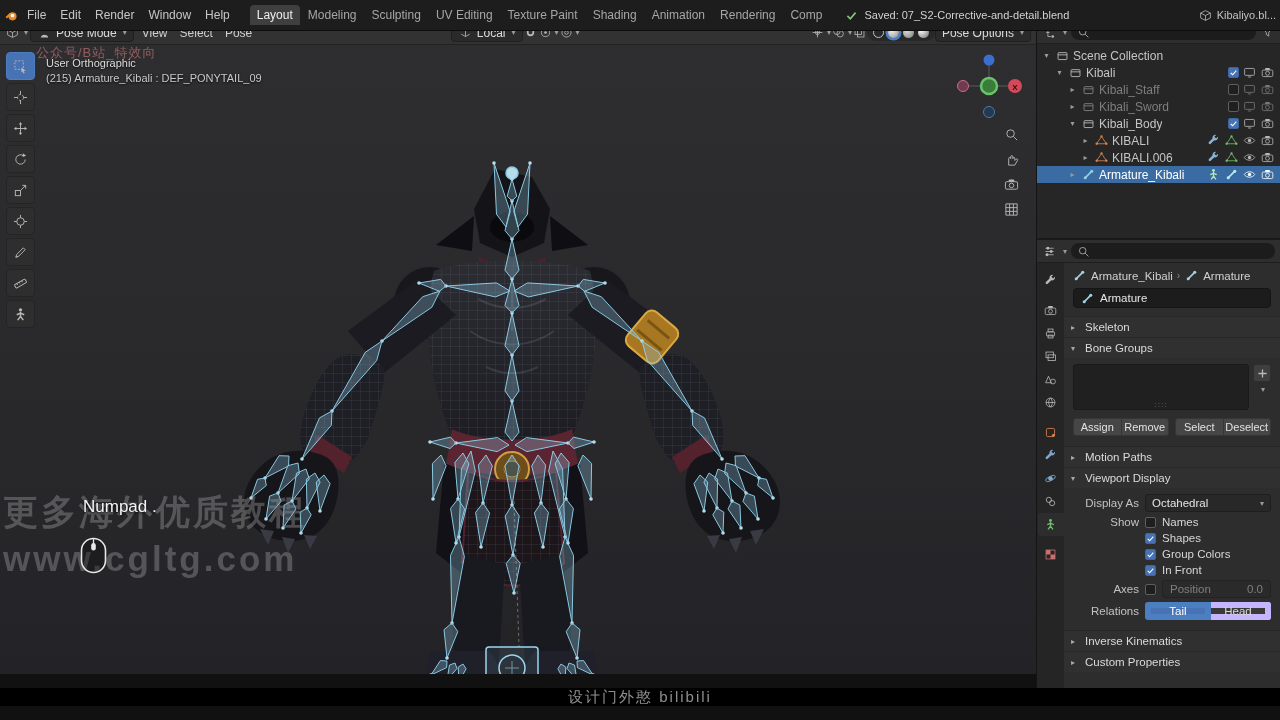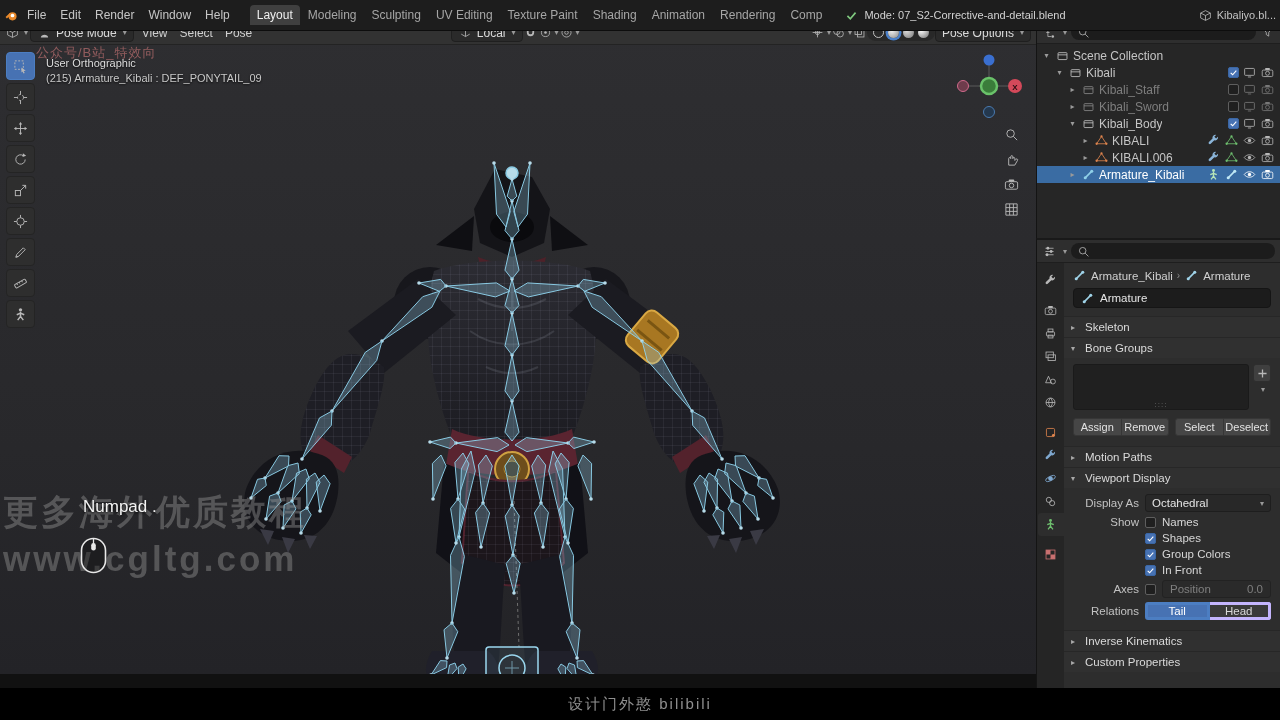--- a/index.html
+++ b/index.html
@@ -84,26 +84,26 @@
 .btn-pair{display:flex;flex:1}
 .btn{flex:1;height:18px;background:#464646;border:1px solid #363636;color:#e2e2e2;font-size:11px;display:flex;align-items:center;justify-content:center}
 .btn:first-child{border-radius:3px 0 0 3px}
 .btn:last-child{border-radius:0 3px 3px 0;border-left:none}
 .prow{display:flex;align-items:center;margin:4px 9px;gap:6px}
 .plabel{width:66px;text-align:right;color:#c2c2c2;flex:none}
 .dropdown-field{flex:1;height:18px;background:#282828;border:1px solid #1e1e1e;border-radius:3px;display:flex;align-items:center;padding:0 6px;color:#e4e4e4;justify-content:space-between}
 .chk-label{color:#d6d6d6}
 .slider-field{flex:1;height:18px;background:#2a2a2a;border:1px solid #222;border-radius:3px;display:flex;align-items:center;justify-content:space-between;padding:0 7px;color:#7f7f7f}
 .seg{flex:1;display:flex}
-.seg-btn{flex:1;height:18px;display:flex;align-items:center;justify-content:center;background:#3a3a3a;border:3px solid #c4b5fd;color:#d8d8d8}
+.seg-btn{flex:1;height:18px;display:flex;align-items:center;justify-content:center;background:#3a3a3a;border:6px solid #c4b5fd;color:#d8d8d8}
 .seg-btn.on{background:#4772b3;border-color:#4c7ec2;color:#fff}
 .seg-btn:first-child{border-radius:3px 0 0 3px}
 .seg-btn:last-child{border-radius:0 3px 3px 0;border-left:none}
 
-#bottombar{position:absolute;left:0;top:688px;width:100%;height:32px;background:#000;display:flex;align-items:center;justify-content:center;color:#8f8f8f;font-size:15px;letter-spacing:2px}
+#bottombar{position:absolute;left:0;top:688px;width:100%;height:18px;background:#000;display:flex;align-items:center;justify-content:center;color:#8f8f8f;font-size:15px;letter-spacing:2px}
 
 #bones polygon{fill:rgba(150,205,232,.30);stroke:#8ed2ec;stroke-width:1}
 #bones circle{fill:#bfe6f5}
 </style>
 </head>
 <body>
 
 <div id="app">
 
   <div id="topbar">
@@ -131,21 +131,21 @@
         <span class="ws-tab">Animation</span>
         <span class="ws-tab">Rendering</span>
         <span class="ws-tab">Comp</span>
       </div>
     <div id="save-status">
       <span class="icn" style="color:#7fc97f">
           <svg viewBox="0 0 16 16">
             <path d="M3 8.5 L6.5 12 L13 4.5" fill="none" stroke="currentColor" stroke-width="2"></path>
           </svg>
         </span>
-      <span>Mode: 07_S2-Corrective-and-detail.blend</span>
+      <span>Saved: 07_S2-Corrective-and-detail.blend</span>
     </div>
     <div id="file-indicator">
       <span class="icn">
           <svg viewBox="0 0 16 16">
             <path d="M8 2 L14 5 L14 11 L8 14 L2 11 L2 5 Z M8 8 V14 M2 5 L8 8 L14 5" stroke="currentColor" fill="none"></path>
           </svg>
         </span>
       <span>Kibaliyo.bl...</span>
     </div>
   </div>

